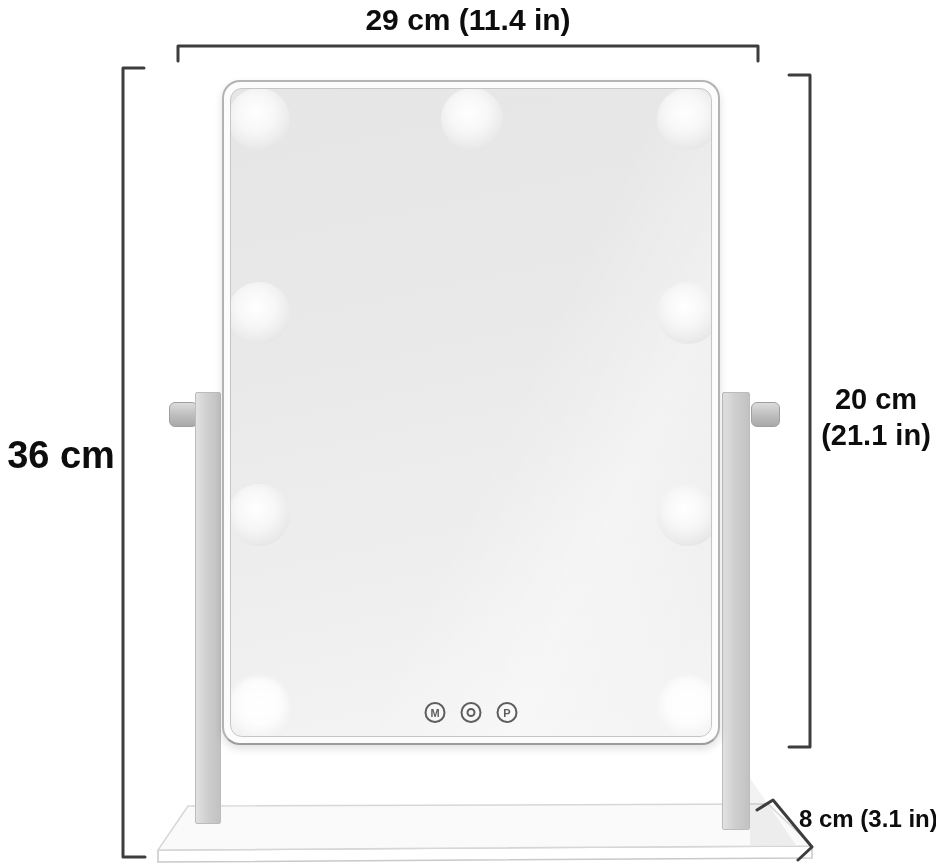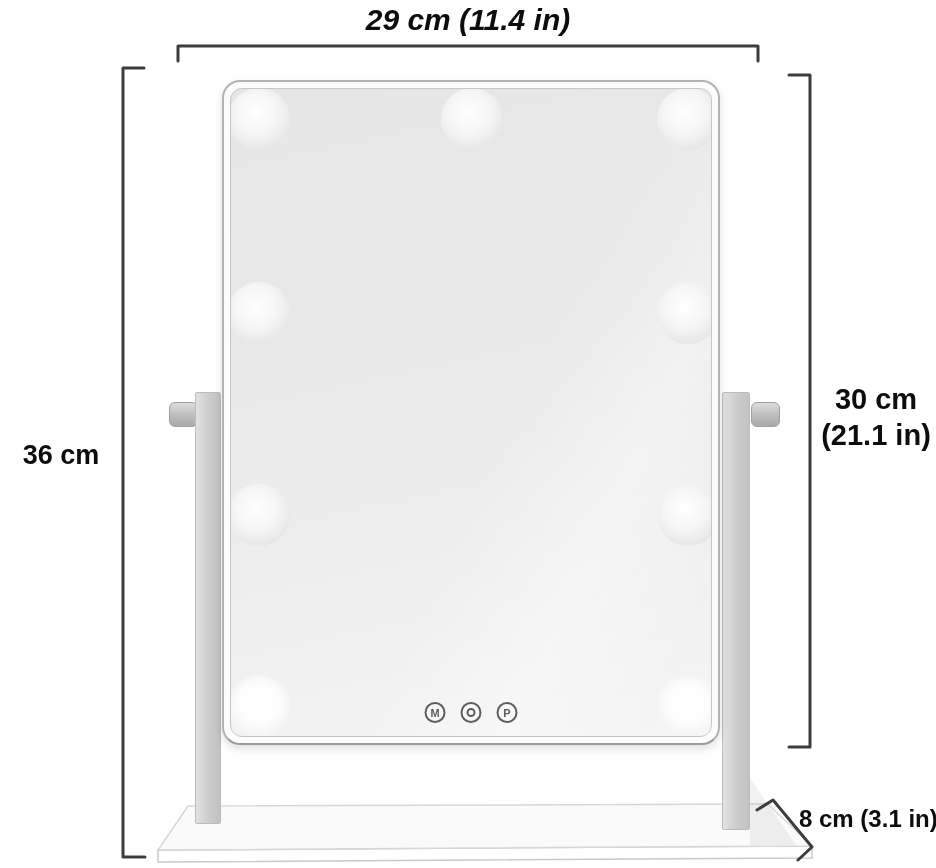--- a/index.html
+++ b/index.html
@@ -101,22 +101,22 @@
   }
 
   
   .dim-label {
     position: absolute;
     z-index: 11;
     color: #0d0d0d;
     font-weight: 600;
     text-align: center;
   }
-  .dim-top   { left: 268px; top: 3px;   width: 400px; font-size: 30px; font-style: italic; }
-  .dim-left  { left: 0px;   top: 437px; width: 122px; font-size: 27px; line-height: 36px; }
+  .dim-top   { left: 268px; top: 3px;   width: 400px; font-size: 30px; }
+  .dim-left  { left: 0px;   top: 437px; width: 122px; font-size: 38px; line-height: 36px; }
   .dim-right { left: 816px; top: 381px; width: 120px; font-size: 29px; line-height: 36px; }
   .dim-depth { left: 799px; top: 805px; font-size: 24px; white-space: nowrap; text-align: left; }
 </style>
 </head>
 <body>
 
 <div class="stage">
 
   <svg id="base-layer" class="layer" width="936" height="868" viewBox="0 0 936 868">
     <polygon points="158,850 812,846 812,858 158,862" fill="#ffffff" stroke="#c9c9c9" stroke-width="1.5"></polygon>
@@ -163,19 +163,19 @@
     <polyline points="757,810 773,800 812,847 798,860"></polyline>
   </svg>
 
   <div class="dim-label dim-top">29 cm (11.4 in)</div>
 
   <div class="dim-label dim-left">
     <div>36 cm</div>
   </div>
 
   <div class="dim-label dim-right">
-    <div>30 cm</div>
+    <div>20 cm</div>
     <div>(21.1 in)</div>
   </div>
 
   <div class="dim-label dim-depth">8 cm (3.1 in)</div>
 
 </div>
 
 </body></html>

